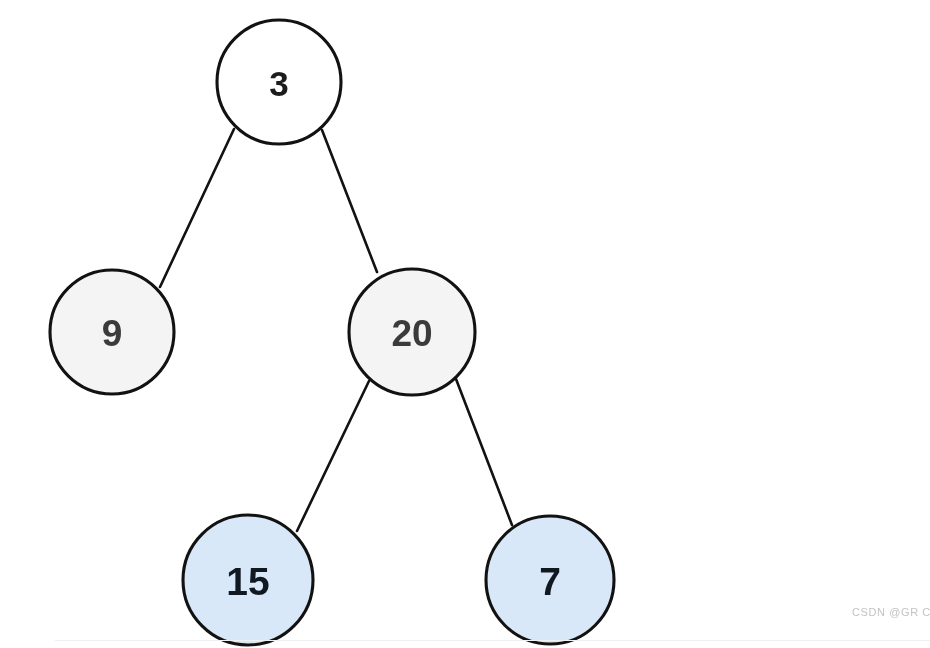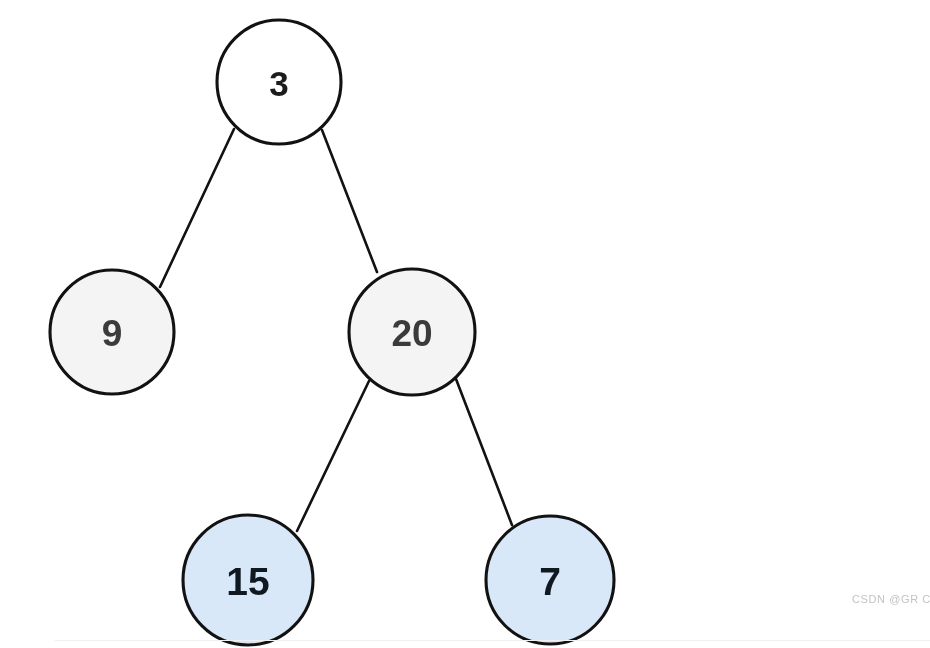--- a/index.html
+++ b/index.html
@@ -91,15 +91,15 @@
         <g>
           <circle cx="550" cy="580" r="64" class="node-circle" fill="#d9e8f8" stroke="#121212"></circle>
           <text x="550" y="581" class="node-label" fill="#101822" font-size="39">7</text>
         </g>
       </g>
 
   </svg>
 
   <div class="baseline-rule" id="baseline-rule" style="left: 55px; top: 640px; width: 875px; background: rgb(240, 240, 240);"></div>
 
-  <div class="watermark" id="watermark" style="left: 852px; top: 593px; color: rgb(195, 195, 195);">CSDN @GR C</div>
+  <div class="watermark" id="watermark" style="left: 852px; top: 606px; color: rgb(195, 195, 195);">CSDN @GR C</div>
 
 </div>
 
 </body></html>

